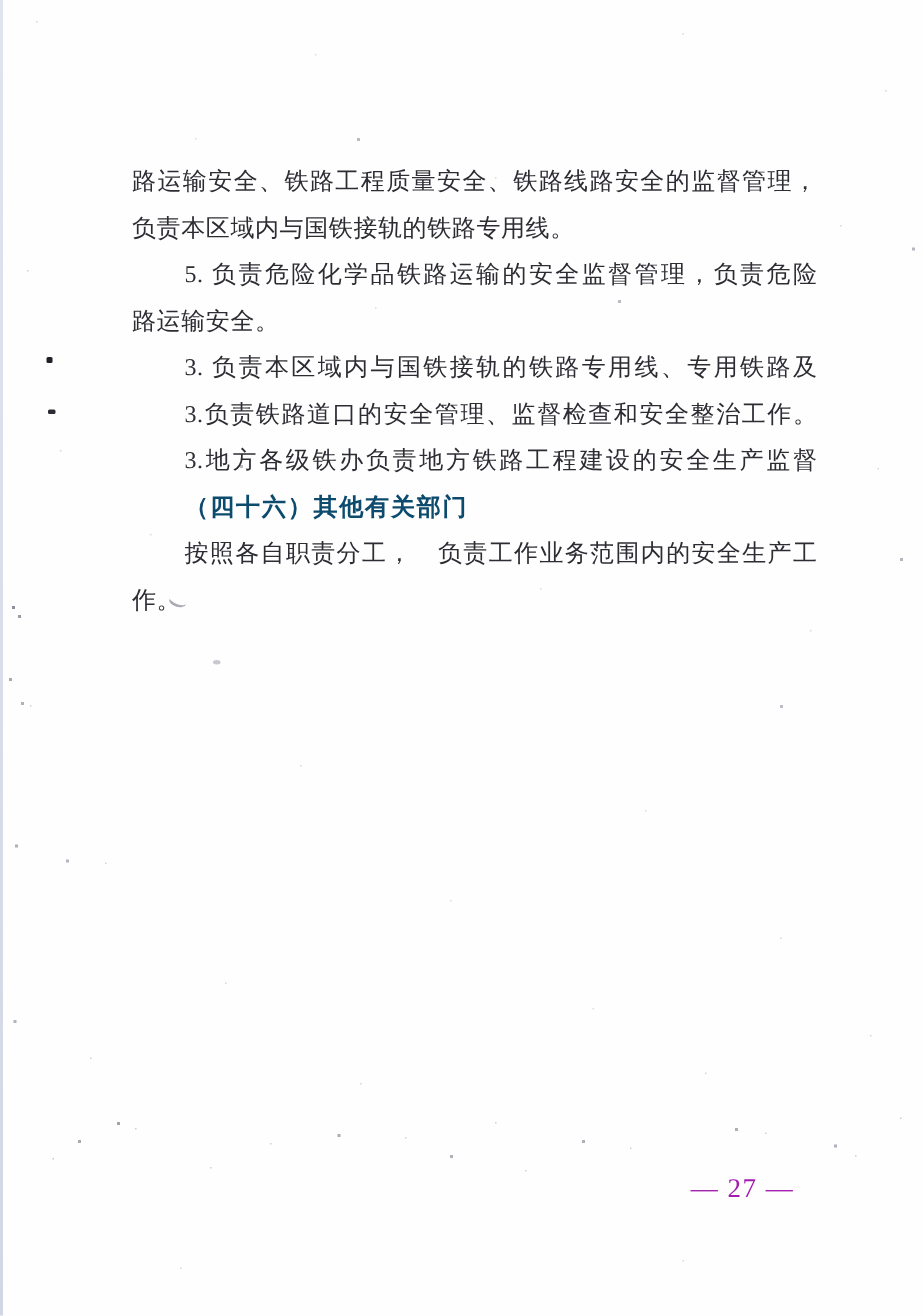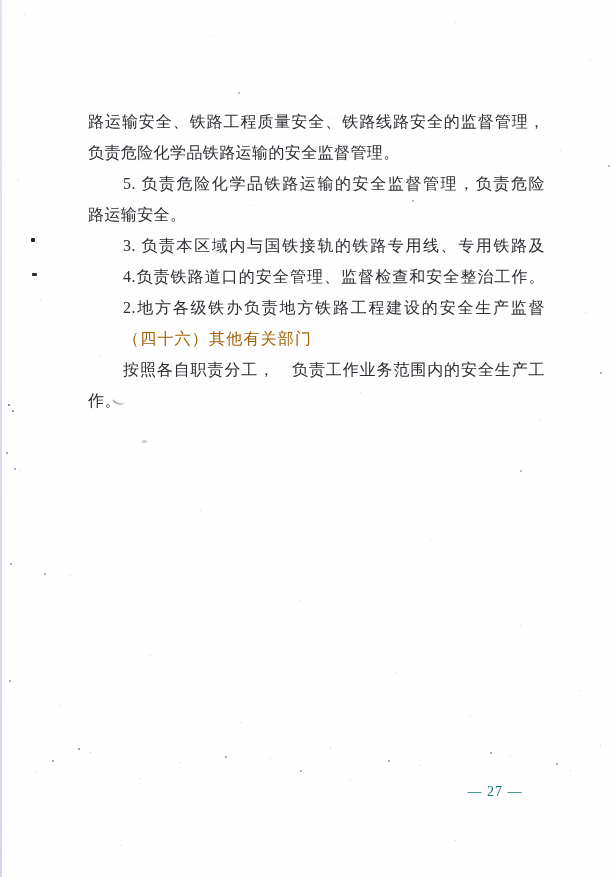--- a/index.html
+++ b/index.html
@@ -42,34 +42,34 @@
     white-space: nowrap;
   }
   .line.fill {
     white-space: normal;
     text-align: justify;
     text-align-last: justify;
     overflow: hidden;
   }
   .line.indent { text-indent: 35px; }
   .line.bold {
-    font-weight: normal;
-    color: #a16207;
+    font-weight: bold;
+    color: #0c4a6e;
     letter-spacing: 1.2px;
   }
   
   .pageno {
     position: absolute;
     top: 782px;
     left: 455px;
     width: 80px;
     text-align: center;
-    font-size: 14px;
+    font-size: 18px;
     letter-spacing: 1px;
-    color: #0f766e;
+    color: #a21caf;
     line-height: 20px;
   }
   
   .speck-a {
     position: absolute; left: 31px; top: 238px;
     width: 4px; height: 4px; background: #202026; border-radius: 1px;
   }
   .speck-b {
     position: absolute; left: 32px; top: 273px;
     width: 5px; height: 3px; background: #2c2c33; border-radius: 1px;
@@ -118,25 +118,25 @@
   <div class="edge-left"></div>
   <div class="noise1"></div>
   <div class="noise2"></div>
   <div class="speck-a"></div>
   <div class="speck-b"></div>
   <div class="smudge"></div>
   <div class="smudge2"></div>
 
   <div class="textblock">
     <div class="line fill">路运输安全、铁路工程质量安全、铁路线路安全的监督管理，</div>
-    <div class="line">负责危险化学品铁路运输的安全监督管理。</div>
+    <div class="line">负责本区域内与国铁接轨的铁路专用线。</div>
     <div class="line fill indent">5. 负责危险化学品铁路运输的安全监督管理，负责危险</div>
     <div class="line">路运输安全。</div>
     <div class="line fill indent">3. 负责本区域内与国铁接轨的铁路专用线、专用铁路及</div>
-    <div class="line fill indent">4.负责铁路道口的安全管理、监督检查和安全整治工作。</div>
-    <div class="line fill indent">2.地方各级铁办负责地方铁路工程建设的安全生产监督</div>
+    <div class="line fill indent">3.负责铁路道口的安全管理、监督检查和安全整治工作。</div>
+    <div class="line fill indent">3.地方各级铁办负责地方铁路工程建设的安全生产监督</div>
     <div class="line indent bold">（四十六）其他有关部门</div>
     <div class="line fill indent">按照各自职责分工，　负责工作业务范围内的安全生产工</div>
     <div class="line">作。</div>
   </div>
 
   <div class="pageno">— 27 —</div>
 </div>
 
 </body></html>

